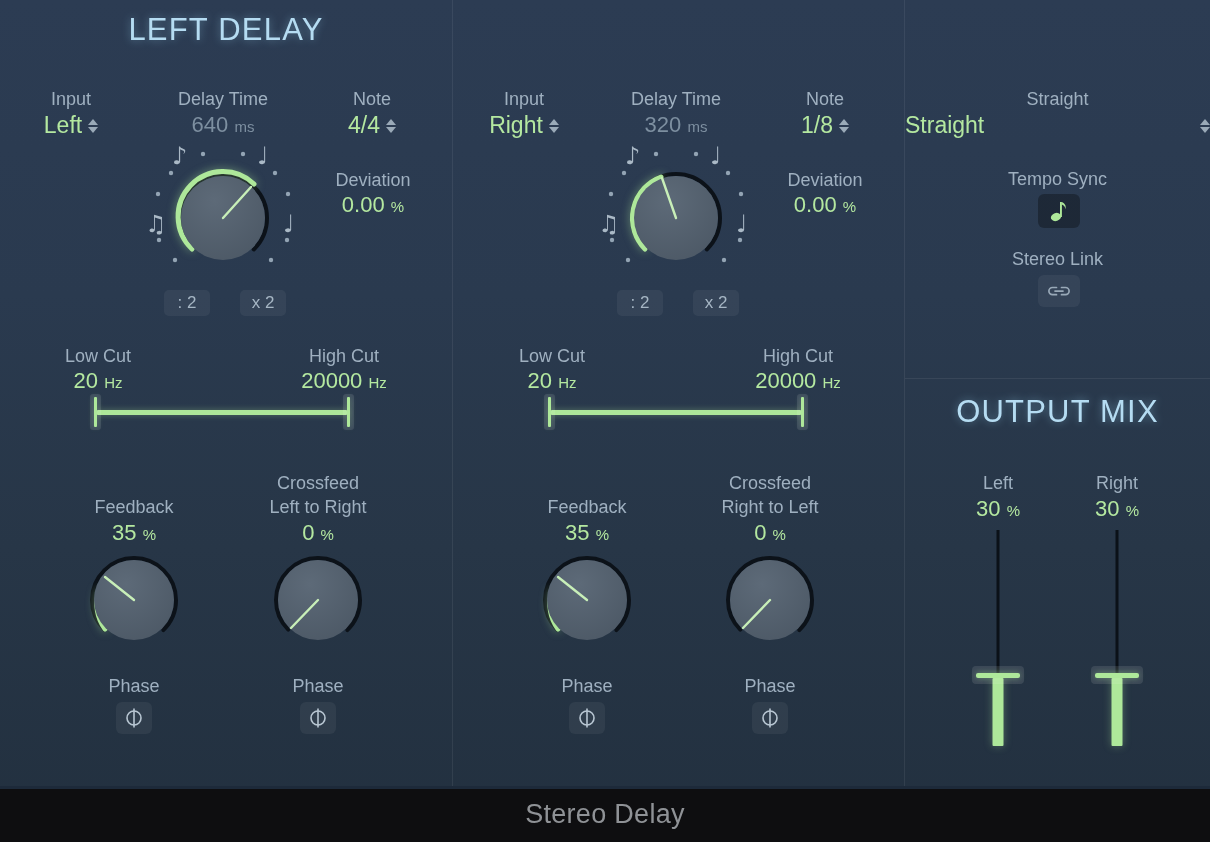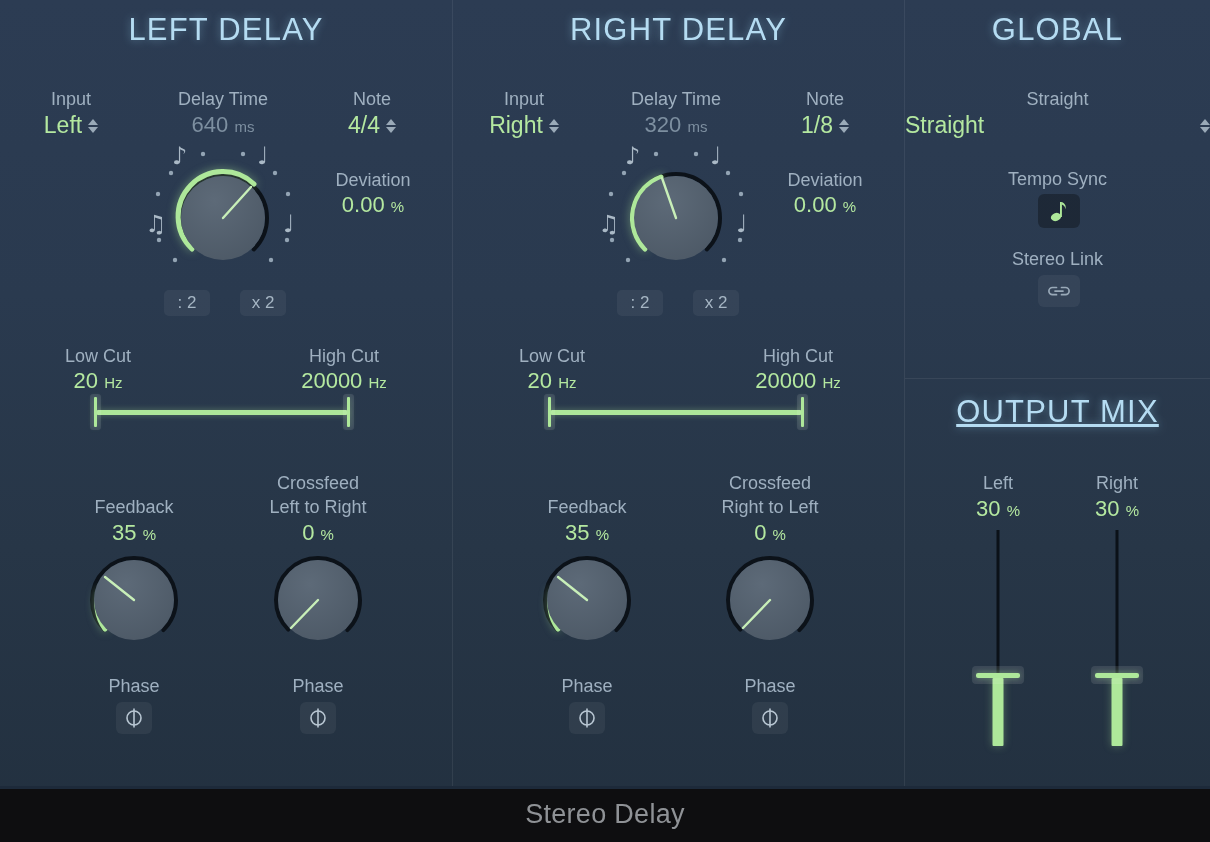--- a/index.html
+++ b/index.html
@@ -355,21 +355,20 @@
     </svg>
   </div>
   <div class="lbl" style="left:258px; width:120px; top:676px;">Phase</div>
   <div class="iconbtn" style="left:300px; top:702px; width:36px; height:32px;">
     <svg width="20" height="22" viewBox="0 0 20 22">
       <circle cx="10" cy="11" r="7" fill="none" stroke="#b8c6d2" stroke-width="1.6"></circle>
       <line x1="10" y1="1.5" x2="10" y2="20.5" stroke="#b8c6d2" stroke-width="1.6"></line>
     </svg>
   </div>
 
-  <div class="section-title" style="left:453px; width:451px; top:12px;">RIGHT DELAY</div>
 
   <div class="lbl" style="left:463px; width:122px; top:89px;">Input</div>
   <div class="stepper" style="left:463px; width:122px; top:112px;">
     <span class="sv">Right</span>
     <span class="chev">
         <i class="up"></i>
         <i class="dn"></i>
       </span>
   </div>
 
@@ -499,21 +498,20 @@
     </svg>
   </div>
   <div class="lbl" style="left:710px; width:120px; top:676px;">Phase</div>
   <div class="iconbtn" style="left:752px; top:702px; width:36px; height:32px;">
     <svg width="20" height="22" viewBox="0 0 20 22">
       <circle cx="10" cy="11" r="7" fill="none" stroke="#b8c6d2" stroke-width="1.6"></circle>
       <line x1="10" y1="1.5" x2="10" y2="20.5" stroke="#b8c6d2" stroke-width="1.6"></line>
     </svg>
   </div>
 
-  <div class="section-title" style="left:905px; width:305px; top:12px;">GLOBAL</div>
 
   <div class="lbl" style="left:905px; width:305px; top:89px;">Straight</div>
   <div class="stepper" style="left:905px; width:305px; top:112px;justify-content:space-between;">
     <span class="sv">Straight</span>
     <span class="chev">
         <i class="up"></i>
         <i class="dn"></i>
       </span>
   </div>
 
@@ -530,21 +528,21 @@
   <div class="iconbtn" style="left:1038px; top:275px; width:42px; height:32px;">
     <svg width="26" height="18" viewBox="0 0 26 18">
       <g fill="none" stroke="#99a9b8" stroke-width="1.7" stroke-linecap="round">
         <path d="M 10.5 5.5 L 6.5 5.5 A 3.6 3.6 0 0 0 6.5 12.7 L 10.5 12.7"></path>
         <path d="M 15.5 5.5 L 19.5 5.5 A 3.6 3.6 0 0 1 19.5 12.7 L 15.5 12.7"></path>
         <path d="M 9 9.1 L 17 9.1"></path>
       </g>
     </svg>
   </div>
 
-  <div class="section-title" style="left:905px; width:305px; top:394px;text-decoration:underline;">OUTPUT MIX</div>
+  <div class="section-title" style="left:905px; width:305px; top:394px;">OUTPUT MIX</div>
 
   <div class="lbl" style="left:940px; width:116px; top:473px;">Left</div>
   <div class="val" style="left:940px; width:116px; top:496px;">
     <span>30</span>
     <span class="unit">%</span>
   </div>
   <div class="fader" style="left:940px; top:530px; width:116px; height:220px;">
     <div class="track" style="top:0; height:154px;"></div>
     <div class="fill" style="top:148px; height:68px;"></div>
     <div class="handle" style="top:136px;"></div>

